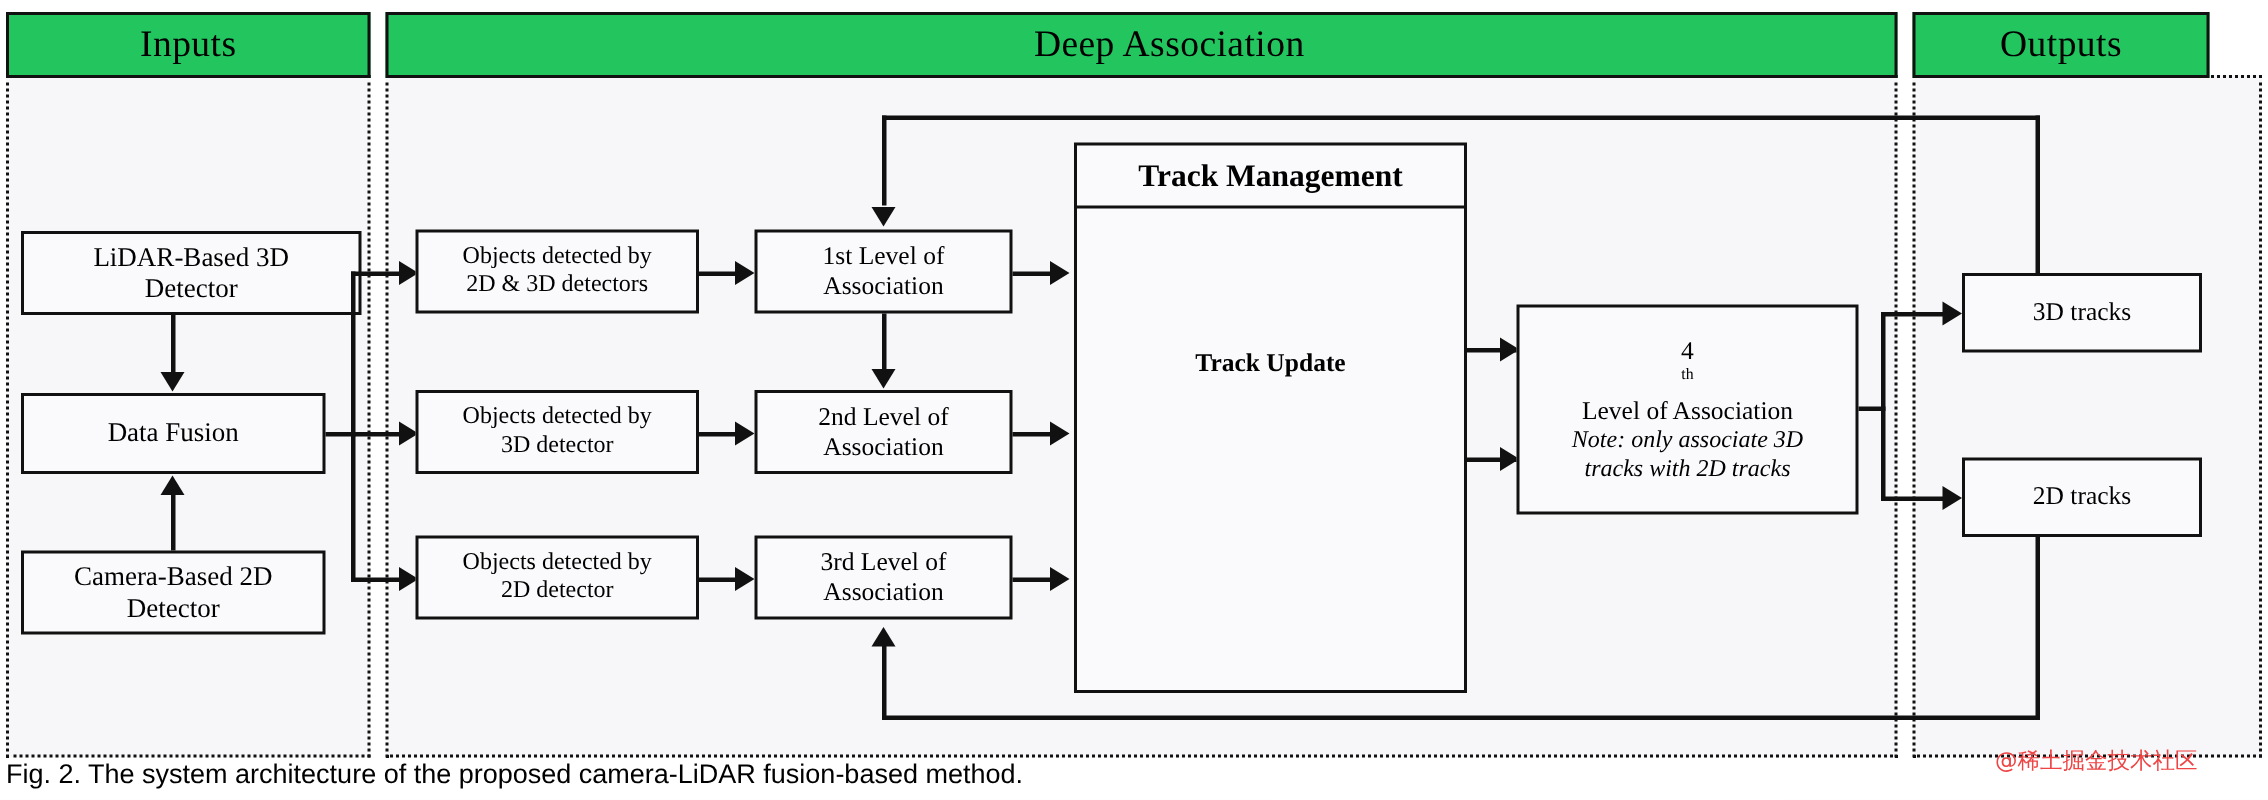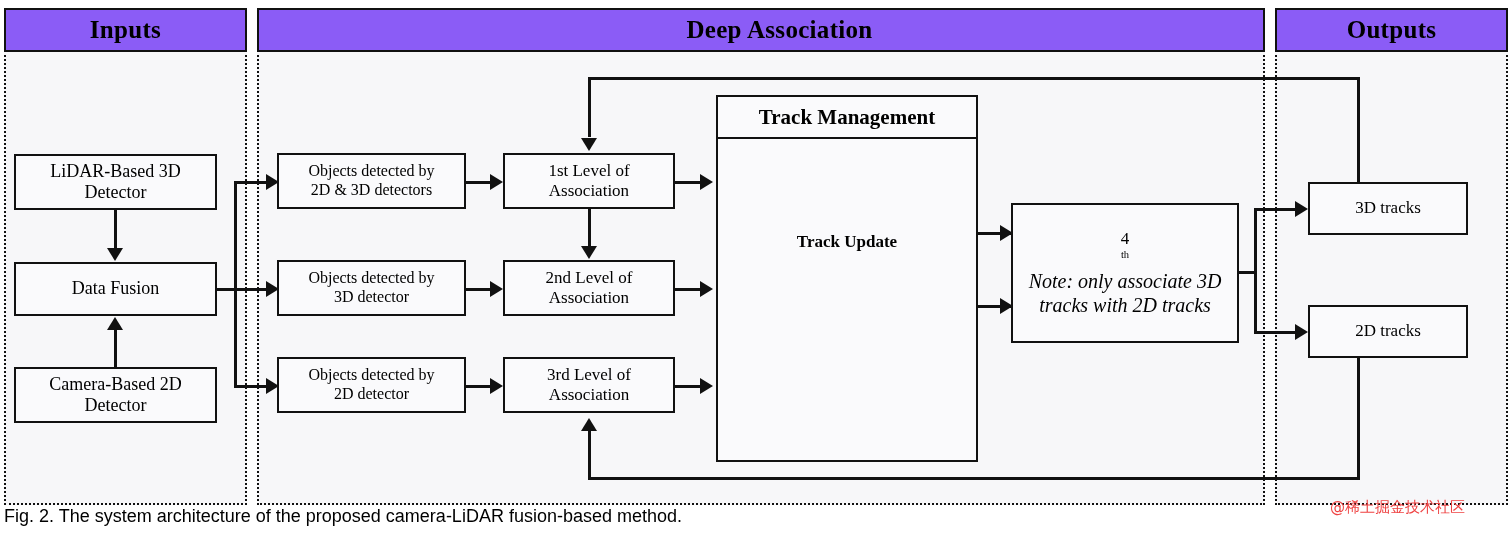--- a/index.html
+++ b/index.html
@@ -3,40 +3,40 @@
 <meta charset="utf-8">
 <style>
   html,body{margin:0;padding:0;background:#ffffff;}
   body{width:1512px;height:533px;overflow:hidden;
        font-family:"Liberation Serif","DejaVu Serif",serif;}
   #root{position:relative;width:1512px;height:533px;background:#ffffff;}
 
   
   .panel{position:absolute;border:2px dotted #111;background:#f7f7f9;box-sizing:border-box;}
   .panel-title{position:absolute;box-sizing:border-box;border:2.5px solid #111;
-               background:#8b5cf6;display:flex;align-items:center;justify-content:center;
-               font-weight:bold;letter-spacing:.3px;color:#000;}
+               background:#22c55e;display:flex;align-items:center;justify-content:center;
+               font-weight:normal;letter-spacing:.3px;color:#000;}
 
   
   .nbox{position:absolute;box-sizing:border-box;border:2.5px solid #111;background:#fafafc;
         display:flex;align-items:center;justify-content:center;text-align:center;
         line-height:1.18;color:#000;padding:2px 4px;}
   .nbox span{display:block;}
 
   
   .tm{position:absolute;box-sizing:border-box;border:2.5px solid #111;background:#fafafc;}
   .tm-head{height:40px;border-bottom:2.5px solid #111;display:flex;align-items:center;
            justify-content:center;font-weight:bold;font-size:21px;color:#000;}
   .tm-body{position:relative;height:calc(100% - 40px);padding-left:24px;}
   .tm-list{position:absolute;left:0;right:0;top:80px;text-align:center;}
   .tm-list div{font-weight:bold;font-size:17px;color:#000;margin:13px 0;}
 
   
   .lv4-t1{font-size:17px;}
-  .lv4-t2{font-style:italic;font-size:20px;line-height:1.2;}
+  .lv4-t2{font-style:italic;font-size:16px;line-height:1.2;}
   sup{font-size:.62em;vertical-align:super;}
 
   
   .ln{position:absolute;background:#111;}
   .hl{height:3px;}
   .vl{width:3px;}
   .arw{position:absolute;width:0;height:0;}
   .arw-r{border-top:8px solid transparent;border-bottom:8px solid transparent;border-left:13px solid #111;}
   .arw-d{border-left:8px solid transparent;border-right:8px solid transparent;border-top:13px solid #111;}
   .arw-u{border-left:8px solid transparent;border-right:8px solid transparent;border-bottom:13px solid #111;}
@@ -52,23 +52,23 @@
 
 <div id="root">
 
   <div class="panel" style="left:4px;top:50px;width:243px;height:455px;"></div>
   <div class="panel-title" style="left:4px;top:8px;width:243px;height:44px;font-size:25px;">Inputs</div>
 
   <div class="panel" style="left:257px;top:50px;width:1008px;height:455px;"></div>
   <div class="panel-title" style="left:257px;top:8px;width:1008px;height:44px;font-size:25px;padding-left:37px;">Deep Association</div>
 
   <div class="panel" style="left:1275px;top:50px;width:233px;height:455px;"></div>
-  <div class="panel-title" style="left:1275px;top:8px;width:233px;height:44px;font-size:25px;">Outputs</div>
-
-  <div class="nbox" style="left:14px;top:154px;width:203px;height:56px;font-size:18px;">
+  <div class="panel-title" style="left:1275px;top:8px;width:198px;height:44px;font-size:25px;">Outputs</div>
+
+  <div class="nbox" style="left:14px;top:154px;width:227px;height:56px;font-size:18px;">
     <div>
       <span>LiDAR-Based 3D</span>
       <span>Detector</span>
     </div>
   </div>
 
   <div class="nbox" style="left:14px;top:262px;width:203px;height:54px;font-size:18px;">
     <div>
       <span>Data Fusion</span>
     </div>
@@ -172,21 +172,21 @@
   </div>
 
   <div class="ln hl" style="left:978px;top:232px;width:34px;"></div>
   <div class="arw arw-r" style="left:1000px;top:225px;"></div>
 
   <div class="ln hl" style="left:978px;top:305px;width:34px;"></div>
   <div class="arw arw-r" style="left:1000px;top:298px;"></div>
 
   <div class="nbox" style="left:1011px;top:203px;width:228px;height:140px;">
     <div>
-      <span class="lv4-t1"><span>4</span><sup>th</sup></span>
+      <span class="lv4-t1"><span>4</span><sup>th</sup><span> Level of Association</span></span>
       <span class="lv4-t2">Note: only associate 3D</span>
       <span class="lv4-t2">tracks with 2D tracks</span>
     </div>
   </div>
 
   <div class="ln hl" style="left:1239px;top:271px;width:18px;"></div>
   <div class="ln vl" style="left:1254px;top:208px;height:126px;"></div>
 
   <div class="ln hl" style="left:1254px;top:208px;width:50px;"></div>
   <div class="arw arw-r" style="left:1295px;top:201px;"></div>

